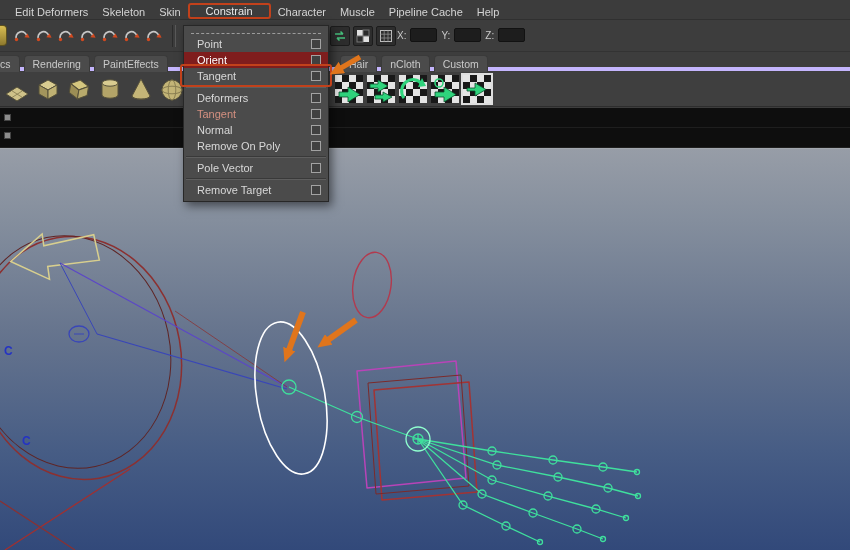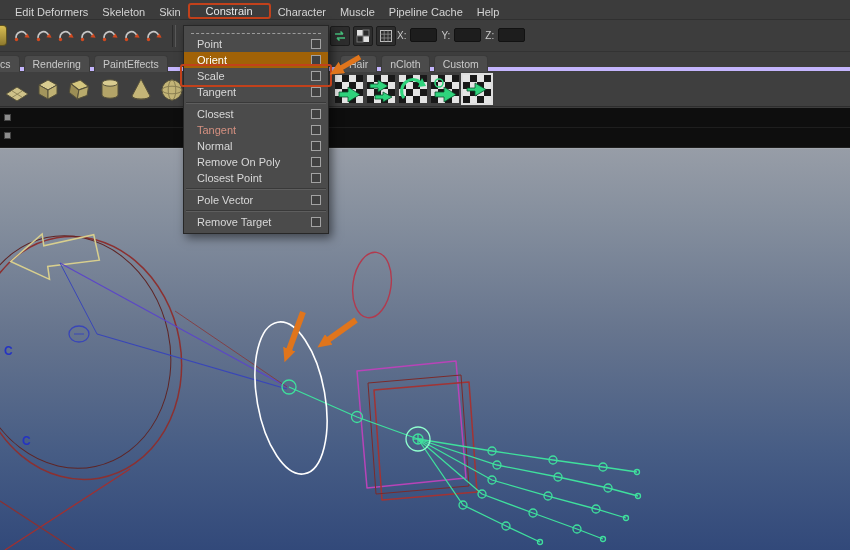--- a/index.html
+++ b/index.html
@@ -84,21 +84,21 @@
   .scene { position:absolute; top:0; left:0; }
   
   .menu-popup {
     position:absolute; left:183px; top:25px; width:146px; z-index:40;
     background:#4b4b4b; border:1px solid #272727; padding-bottom:3px;
     box-shadow:3px 4px 9px rgba(0,0,0,0.5);
   }
   .tearoff { height:5px; margin:3px 7px 2px 7px; border-bottom:1px dashed #9c9c9c; }
   .mi { display:flex; align-items:center; height:16px; padding:0 7px 0 13px; }
   .mi-label { flex:1; font-size:11px; color:#d8d8d8; white-space:nowrap; }
-  .mi.hl { background:#a16207; }
+  .mi.hl { background:#7f1d1d; }
   .mi.hl .mi-label { color:#ffffff; }
   .mi-label.warm { color:#d49080; }
   .mi-option {
     width:10px; height:10px; border:1px solid #a2a2a2; background:#404040;
     flex:0 0 auto;
   }
   .msep {
     height:0; border-top:1px solid #393939; border-bottom:1px solid #5e5e5e;
     margin:2px 2px;
   }
@@ -384,48 +384,40 @@
 
     <div class="mi">
       <span class="mi-label">Point</span>
       <span class="mi-option"></span>
     </div>
     <div class="mi hl">
       <span class="mi-label">Orient</span>
       <span class="mi-option"></span>
     </div>
     <div class="mi">
-      <span class="mi-label">Scale</span>
-      <span class="mi-option"></span>
-    </div>
-    <div class="mi">
       <span class="mi-label">Tangent</span>
       <span class="mi-option"></span>
     </div>
 
     <div class="msep"></div>
 
     <div class="mi">
-      <span class="mi-label">Closest</span>
+      <span class="mi-label">Deformers</span>
       <span class="mi-option"></span>
     </div>
     <div class="mi">
       <span class="mi-label warm">Tangent</span>
       <span class="mi-option"></span>
     </div>
     <div class="mi">
       <span class="mi-label">Normal</span>
       <span class="mi-option"></span>
     </div>
     <div class="mi">
       <span class="mi-label">Remove On Poly</span>
-      <span class="mi-option"></span>
-    </div>
-    <div class="mi">
-      <span class="mi-label">Closest Point</span>
       <span class="mi-option"></span>
     </div>
 
     <div class="msep"></div>
 
     <div class="mi">
       <span class="mi-label">Pole Vector</span>
       <span class="mi-option"></span>
     </div>
 

